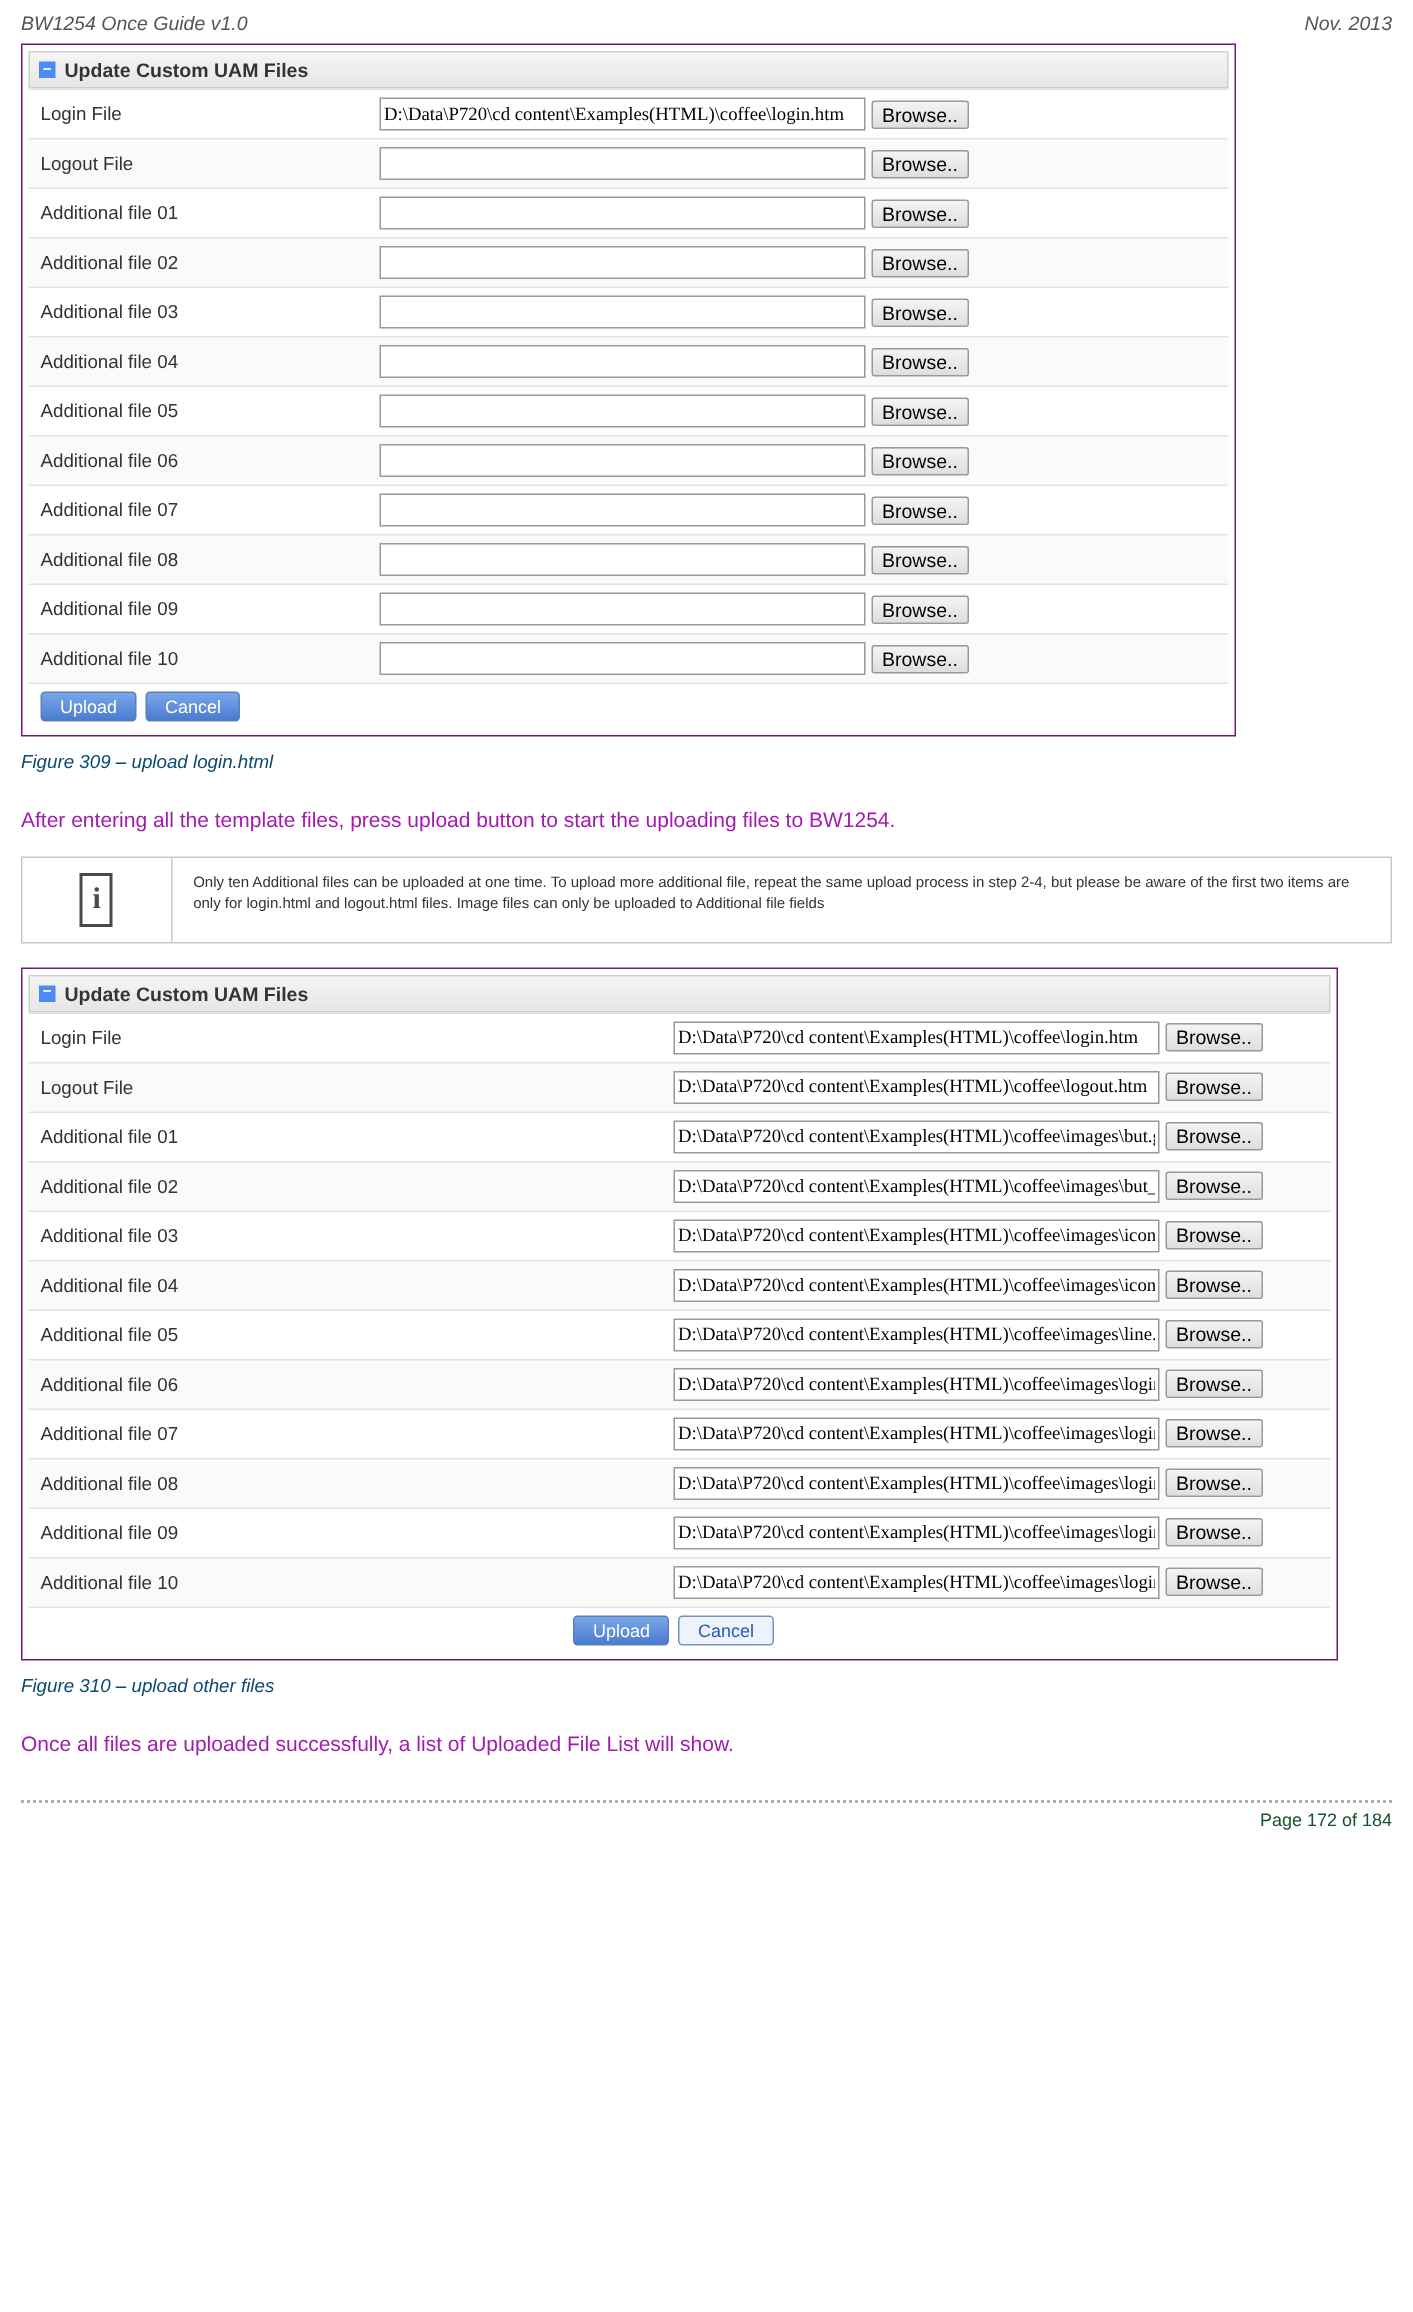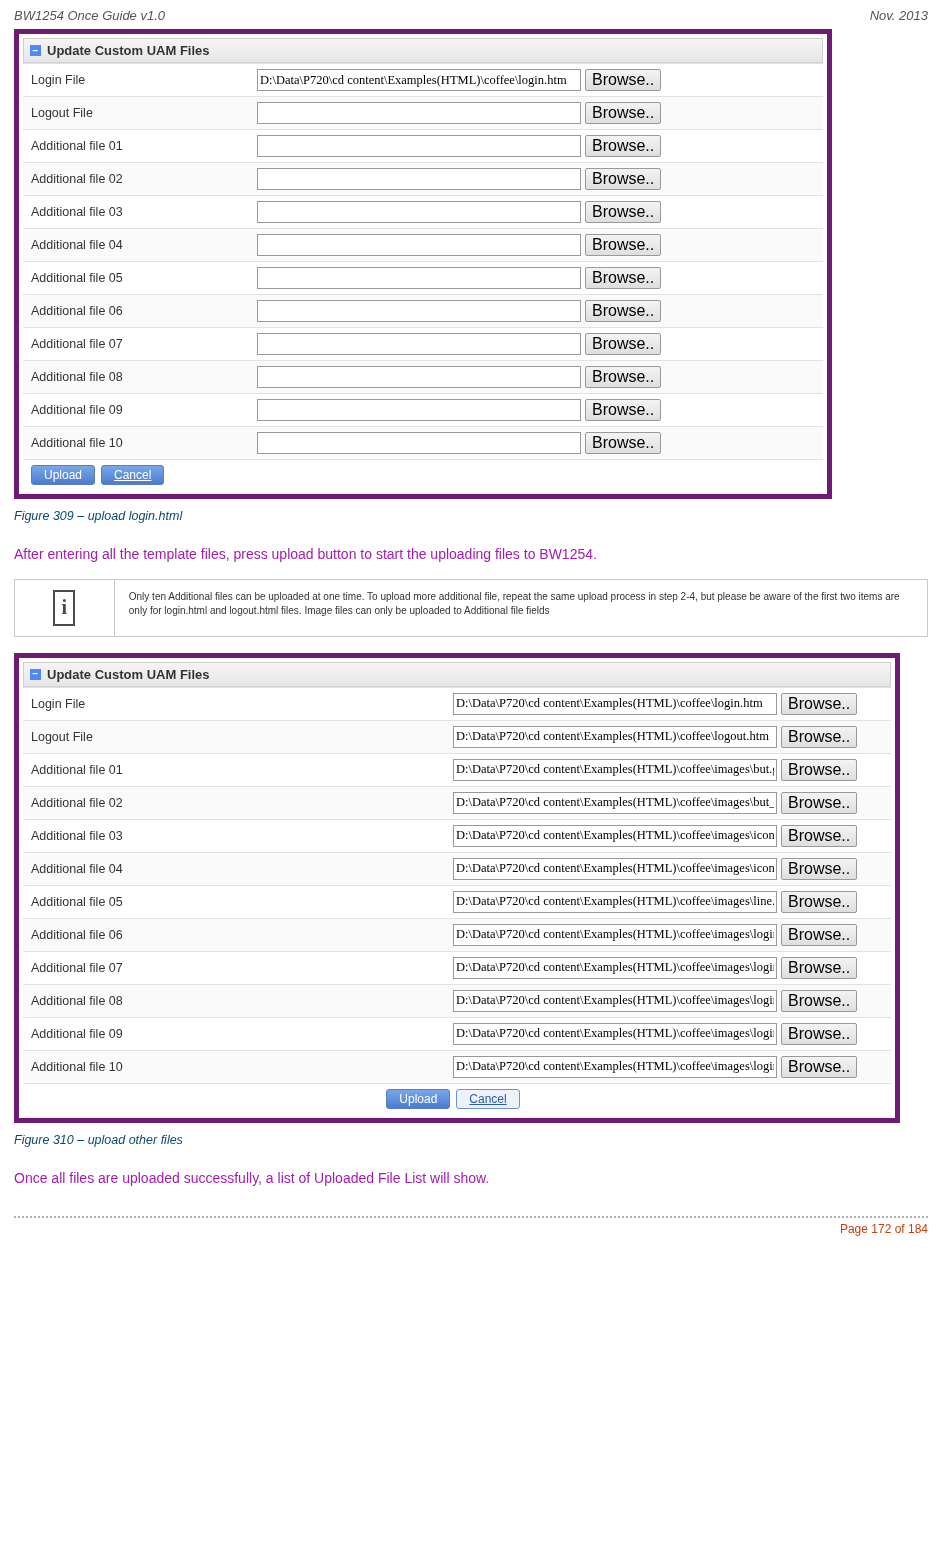--- a/index.html
+++ b/index.html
@@ -16,21 +16,21 @@
   }
   .hdr {
     display: flex;
     justify-content: space-between;
     font-style: italic;
     color: #555;
     font-size: 13px;
     padding-bottom: 6px;
   }
   .panel-wrap {
-    border: 5px solid #701a75;
+    border: 1px solid #701a75;
     background: #fff;
     padding: 4px;
     margin-bottom: 6px;
   }
   .panel-large { width: 800px; }
   .panel-small { width: 868px; }
   .panel {
   }
   .panel-hdr {
     background: linear-gradient(#f5f5f5, #e6e6e6);
@@ -75,41 +75,41 @@
     font-size: 12.5px;
     padding: 1px 2px;
     border: 1px solid #999;
     height: 18px;
     box-sizing: content-box;
     vertical-align: middle;
   }
   .p1 input.path { width: 318px; }
   .p2 input.path { width: 318px; }
   button.browse {
-    font-size: 16px;
+    font-size: 13px;
     padding: 1px 6px;
     background: linear-gradient(#f4f4f4, #dedede);
     border: 1px solid #999;
     border-radius: 2px;
     vertical-align: middle;
     margin-left: 4px;
     cursor: pointer;
   }
   .btnrow td { text-align: left; padding-left: 242px; }
   .p2 .btnrow td { padding-left: 0; text-align: center; }
   .btn-upload, .btn-cancel {
     border: 1px solid #5a7fb9;
     color: #fff;
     font-size: 12px;
     padding: 2px 12px;
     border-radius: 3px;
     cursor: pointer;
   }
   .btn-upload { background: linear-gradient(#7aa7e8, #4b7bd0); margin-right: 6px; }
-  .btn-cancel { background: linear-gradient(#7aa7e8, #4b7bd0); text-decoration: underline; }
+  .btn-cancel { background: linear-gradient(#7aa7e8, #4b7bd0); }
   .btn-cancel.white { background: #eef3fb; color: #2a5ab3; border: 1px solid #6f92c8; }
   .figcap {
     font-style: italic;
     color: #0c4a6e;
     font-size: 12.5px;
     margin: 10px 0 22px 0;
   }
   p.body {
     font-size: 14px;
     color: #a21caf;
@@ -146,21 +146,21 @@
     font-size: 10px;
     line-height: 1.4;
   }
   .ftr-dots {
     margin-top: 28px;
     border-top: 2px dotted #aeb0b3;
     padding-top: 4px;
     display: flex;
     justify-content: flex-end;
     font-size: 12px;
-    color: #c2410c;
+    color: #14532d;
   }
 </style>
 </head>
 <body>
 
 <div class="page">
 
   <div class="hdr">
     <span>BW1254 Once Guide v1.0</span>
     <span>Nov.  2013</span>

